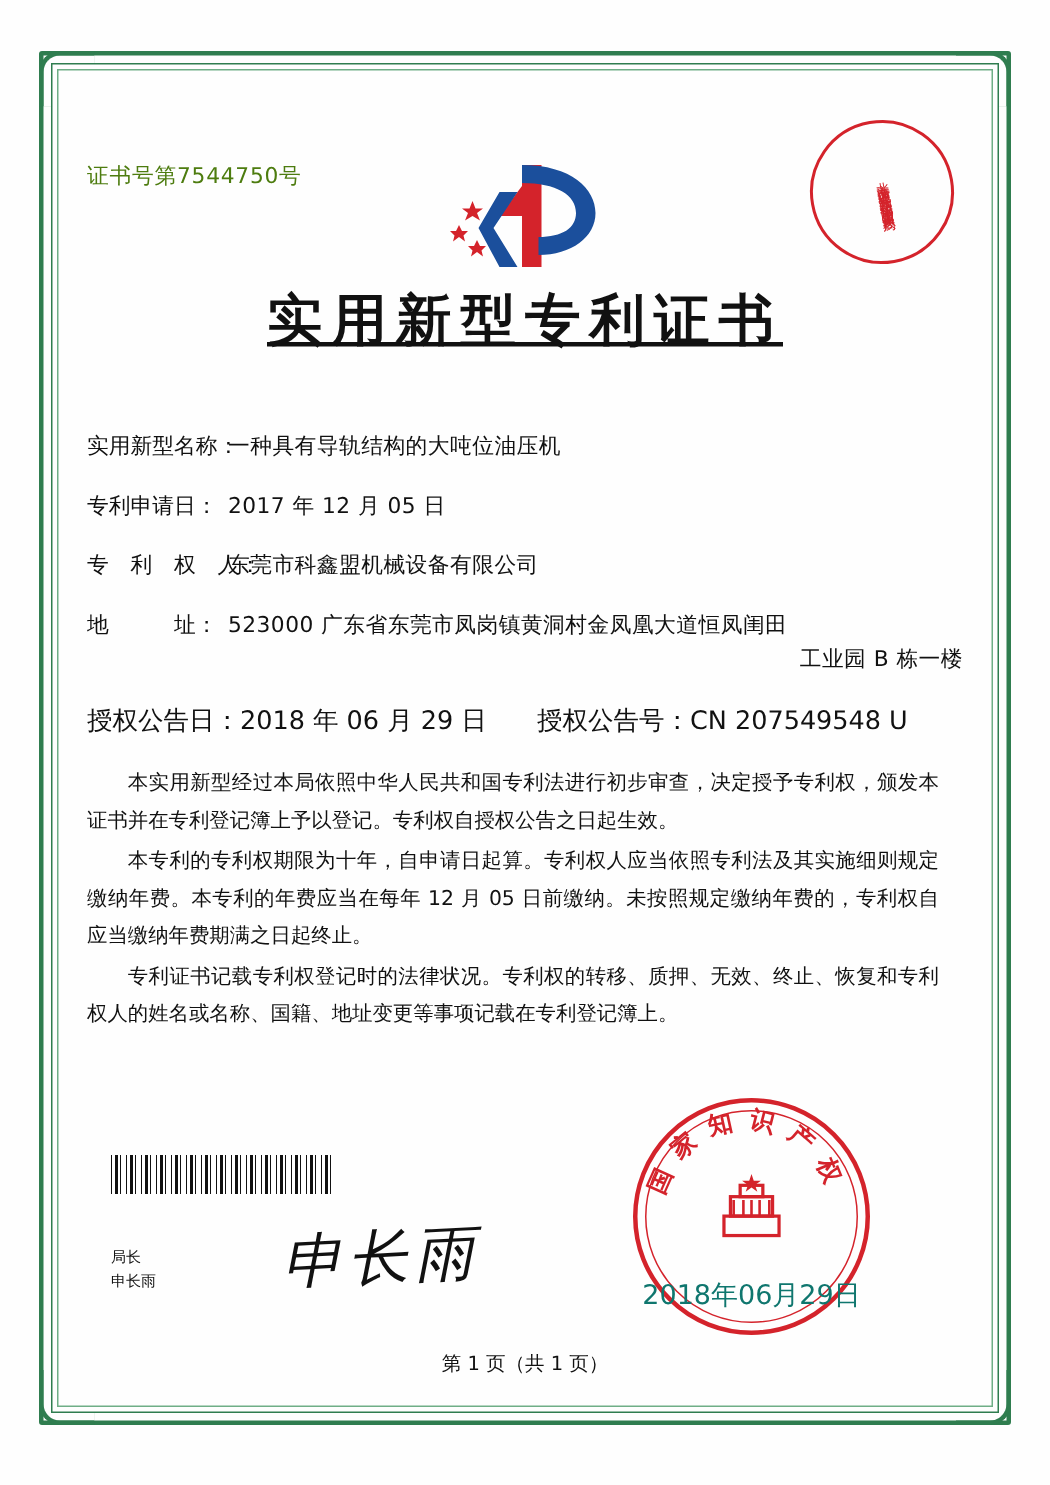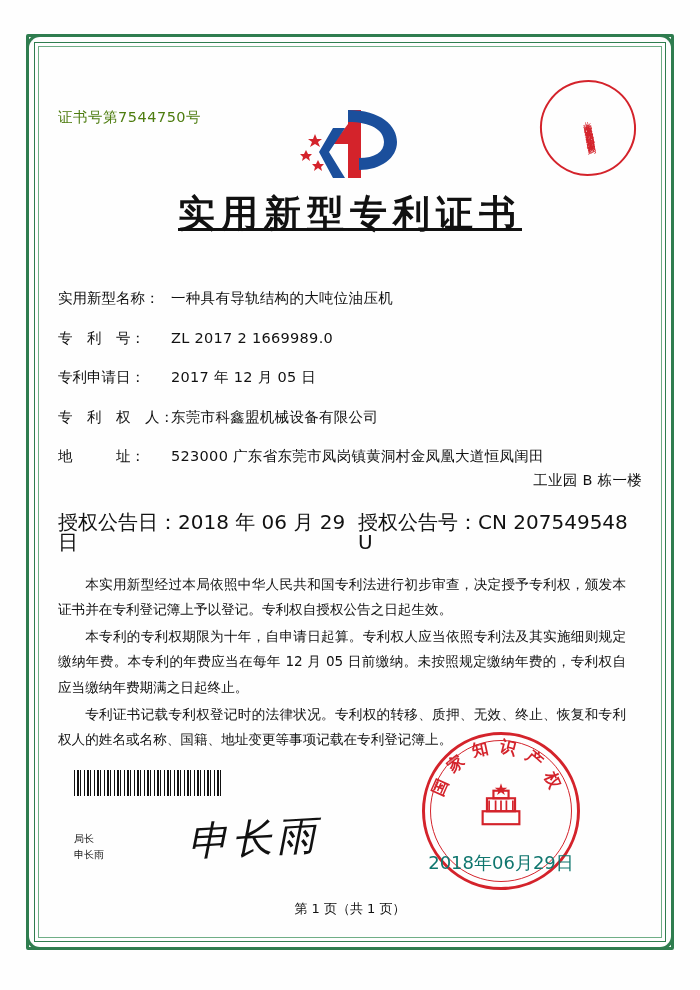--- a/index.html
+++ b/index.html
@@ -124,32 +124,31 @@
   }
   .field-label {
     width: 94px;
     flex: 0 0 94px;
     letter-spacing: 0px;
     white-space: nowrap;
   }
   .field-value {
     flex: 1;
     letter-spacing: 0.3px;
-    margin-left: 19px;
   }
   .field-value .line2 {
     display: block;
     margin-top: 9px;
     margin-left: 18px;
     text-align: right;
   }
   .row-two-col {
     display: flex;
     margin-bottom: 20px;
-    font-size: 20px;
+    font-size: 17px;
   }
   .row-two-col .col-a { width: 300px; }
   .row-two-col .col-b { flex: 1; }
 
   .paragraphs {
     margin-top: 16px;
     font-size: 13.6px;
     line-height: 1.85;
     text-align: justify;
   }
@@ -283,24 +282,20 @@
     <div class="title">实用新型专利证书</div>
 
     <div class="fields">
 
       <div class="field-row">
         <div class="field-label">实用新型名称：</div>
         <div class="field-value">一种具有导轨结构的大吨位油压机</div>
       </div>
 
 
-      <div class="field-row">
-        <div class="field-label">专　利　号：</div>
-        <div class="field-value">ZL 2017 2 1669989.0</div>
-      </div>
 
       <div class="field-row">
         <div class="field-label">专利申请日：</div>
         <div class="field-value">2017 年 12 月 05 日</div>
       </div>
 
       <div class="field-row">
         <div class="field-label">专　利　权　人：</div>
         <div class="field-value">东莞市科鑫盟机械设备有限公司</div>
       </div>

